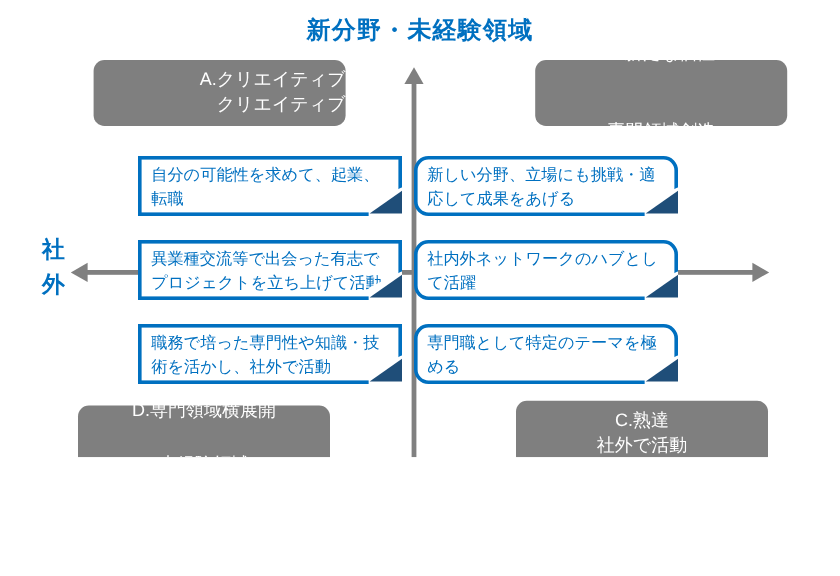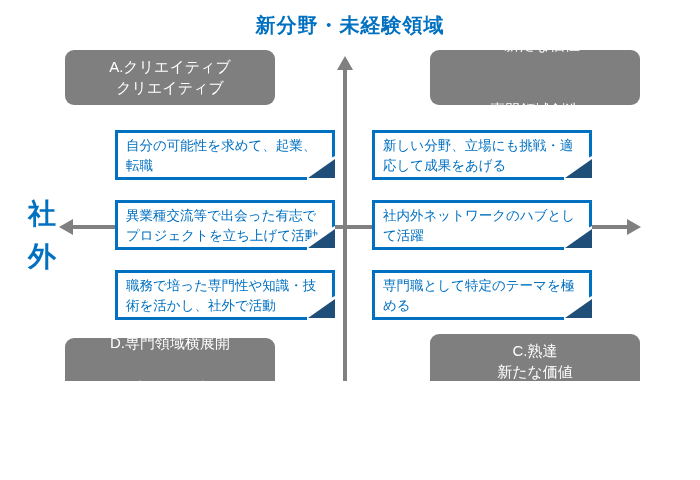--- a/index.html
+++ b/index.html
@@ -15,35 +15,35 @@
   .arrow-down{left:337px;top:410px;border-left:8px solid transparent;border-right:8px solid transparent;border-top:14px solid var(--axis,#808080);}
   .arrow-left{left:59px;top:219px;border-top:8px solid transparent;border-bottom:8px solid transparent;border-right:14px solid var(--axis,#808080);}
   .arrow-right{left:627px;top:219px;border-top:8px solid transparent;border-bottom:8px solid transparent;border-left:14px solid var(--axis,#808080);}
 
   
   .pole{position:absolute;left:0;width:700px;text-align:center;color:var(--blue,#0070C0);font-weight:bold;font-size:20px;letter-spacing:1px;}
   .pole-top{top:12px;}
   .pole-bottom{top:428px;}
 
   
-  .side-label{position:absolute;width:26px;color:var(--blue,#0070C0);font-weight:bold;font-size:28px;line-height:1.55;text-align:center;word-break:break-all;font-family:Liberation Mono, monospace;}
+  .side-label{position:absolute;width:26px;color:var(--blue,#0070C0);font-weight:bold;font-size:19px;line-height:1.55;text-align:right;word-break:break-all;}
   .side-left{left:28px;top:194px;}
   .side-right{left:646px;top:194px;}
 
   
   .quad{position:absolute;width:210px;height:55px;background:var(--gray,#7F7F7F);border-radius:9px;color:#fff;font-size:15px;line-height:1.35;display:flex;flex-direction:column;align-items:center;justify-content:center;text-align:center;}
-  .quad-a{left:65px;top:50px;}
-  .quad-b{left:430px;top:50px;gap:44px;}
+  .quad-a{left:78px;top:50px;align-items:flex-end;}
+  .quad-b{left:446px;top:50px;gap:44px;}
   .quad-d{left:65px;top:338px;gap:24px;}
   .quad-c{left:430px;top:334px;}
 
   
   .callout{position:absolute;width:220px;height:50px;background:#fff;border:3px solid var(--blue,#0070C0);box-sizing:border-box;color:var(--blue,#0070C0);font-size:13.5px;line-height:1.5;padding:3px 8px 0 8px;}
   .col-left{left:115px;}
-  .col-right{left:372px;}
+  .col-right{left:345px;border-radius:12px;}
   .row-1{top:130px;}
   .row-2{top:200px;}
   .row-3{top:270px;}
   .fold{position:absolute;right:-3px;bottom:-3px;width:28px;height:24px;display:block;}
 </style>
 </head>
 <body>
 
 <div class="canvas">
 
@@ -60,21 +60,21 @@
   <div class="quad quad-a">
     <div>A.クリエイティブ</div>
     <div>クリエイティブ</div>
   </div>
   <div class="quad quad-b">
     <div>B.新たな価値</div>
     <div>専門領域創造</div>
   </div>
   <div class="quad quad-c">
     <div>C.熟達</div>
-    <div>新たな価値</div>
+    <div>社外で活動</div>
   </div>
   <div class="quad quad-d">
     <div>D.専門領域横展開</div>
     <div>未経験領域</div>
   </div>
 
   <div class="callout col-left row-2">
     <span>異業種交流等で出会った有志でプロジェクトを立ち上げて活動</span>
     <svg class="fold" viewBox="0 0 28 24">
       <polygon points="0,24 0,14 28,0 28,24" fill="#ffffff"></polygon>

